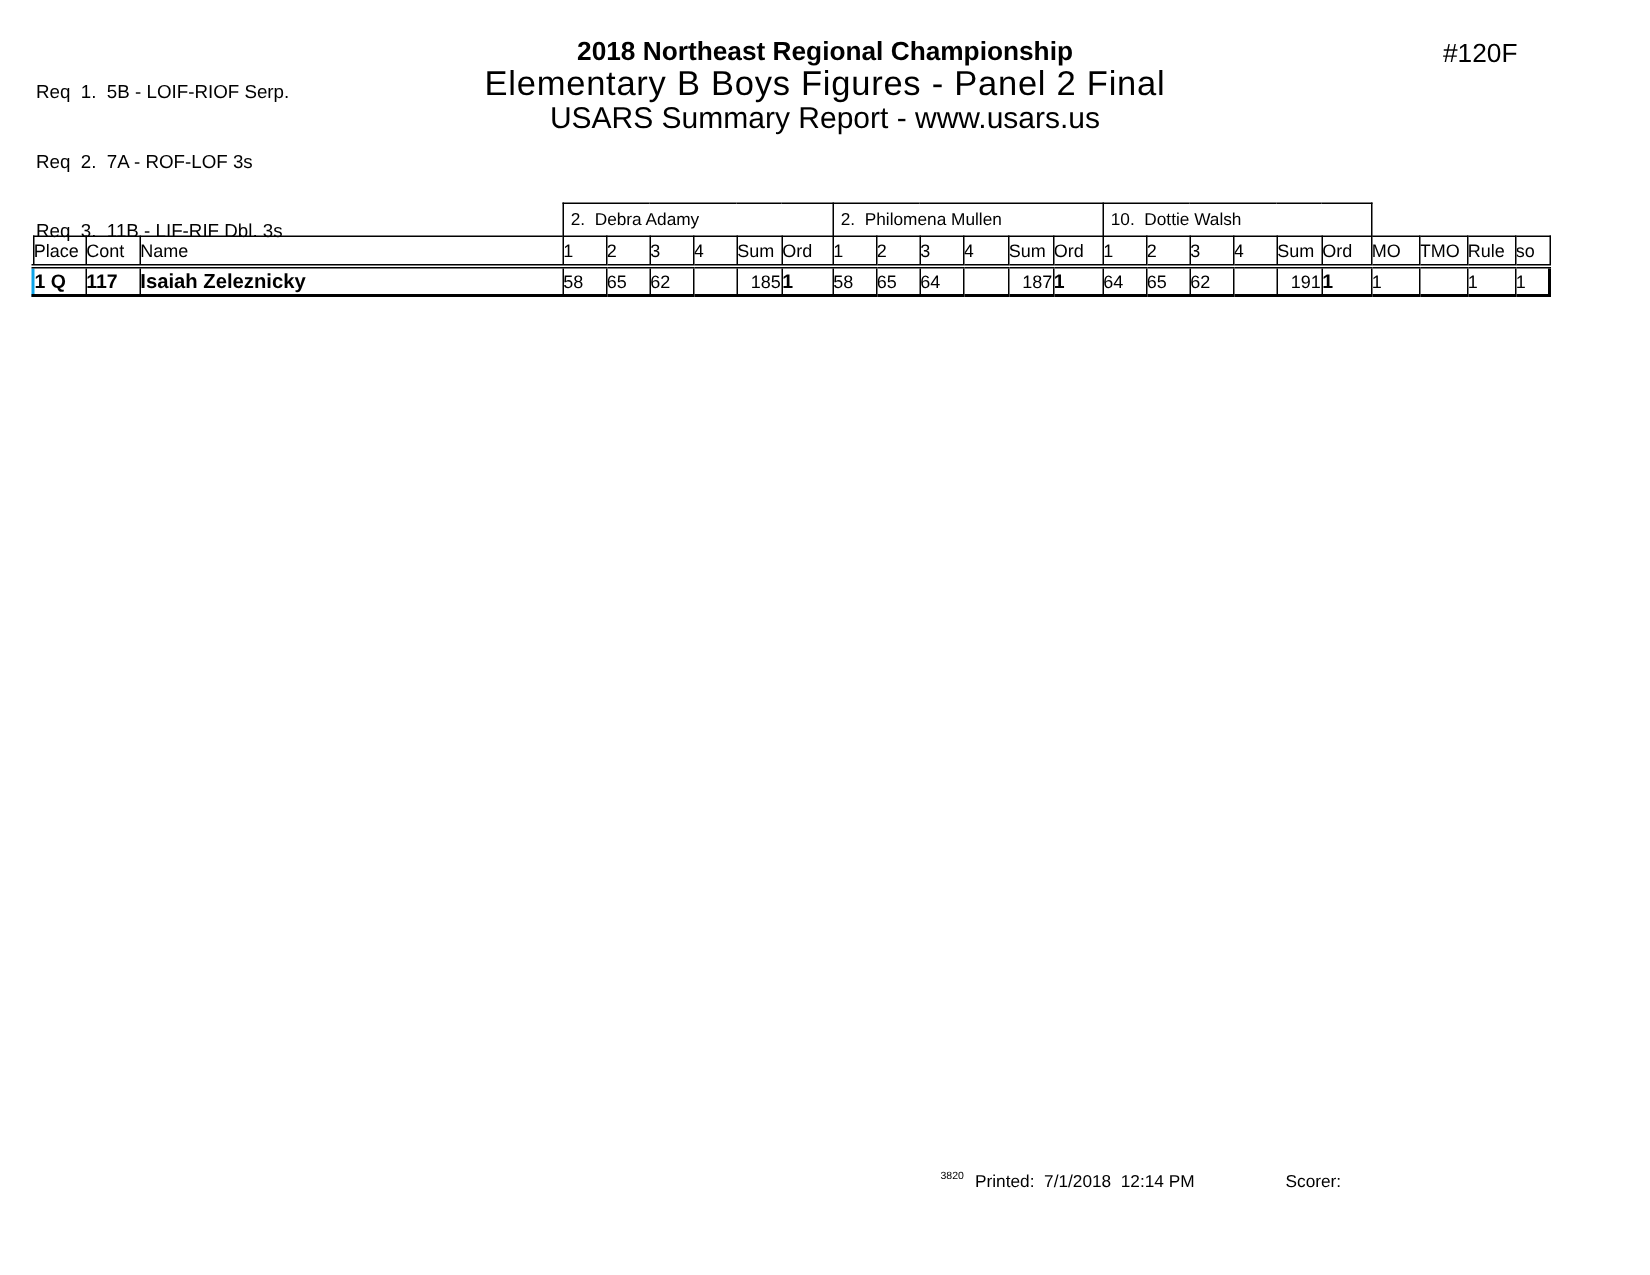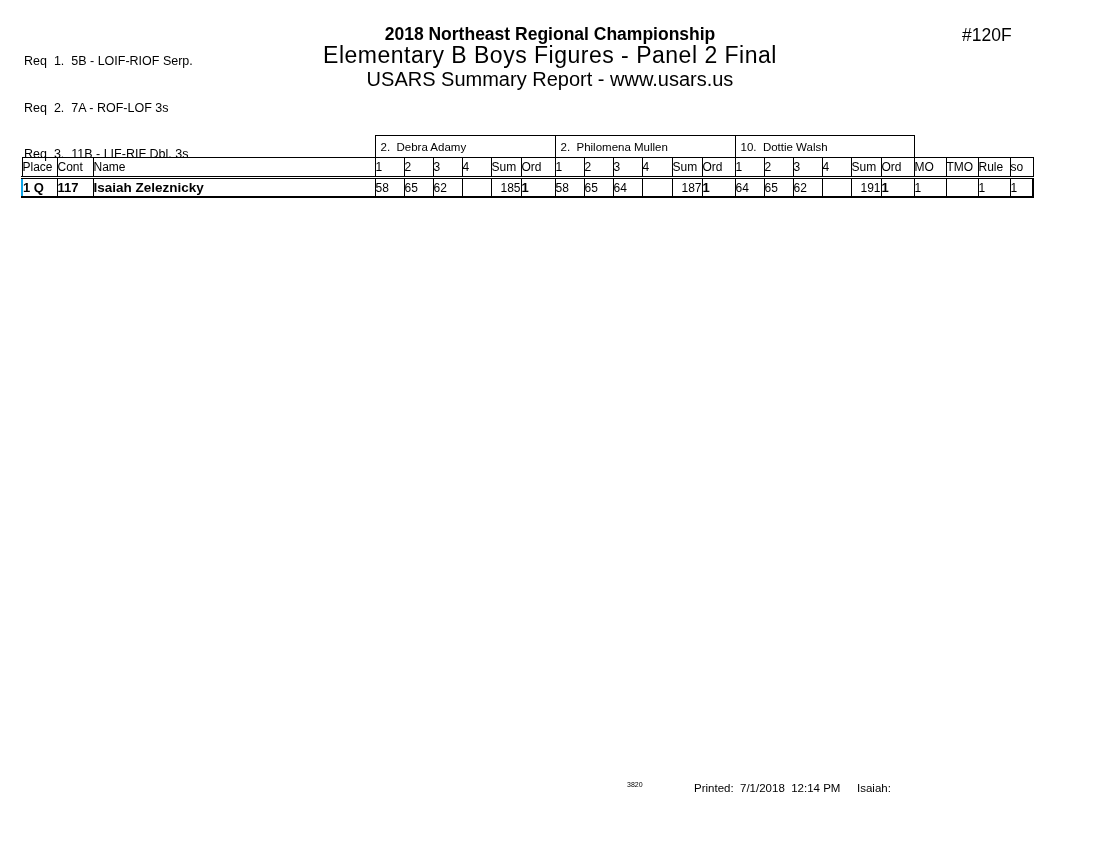--- a/index.html
+++ b/index.html
@@ -58,21 +58,21 @@
     border-top: 3px double #000;
     border-bottom: 2px solid #000;
   }
   tr.data-row td:first-child { border-left: 2px solid #0ea5e9; }
   tr.data-row td:last-child  { border-right: 2px solid #000; }
   tr.data-row td.b  { font-weight: bold; font-size: 13px; }
   tr.data-row td.name-cell { font-size: 13.5px; }
 
   
   .footer-code    { position: absolute; left: 627px; top: 781px; font-size: 7px; }
-  .footer-printed { position: absolute; left: 650px; top: 782px; font-size: 11.5px; margin-left: 44px; }
+  .footer-printed { position: absolute; left: 650px; top: 782px; font-size: 11.5px; }
   .footer-scorer  { position: absolute; left: 857px; top: 782px; font-size: 11.5px; }
 </style>
 </head>
 <body>
 
 <div class="req-block pre">
   <div>Req  1.  5B - LOIF-RIOF Serp.</div>
   <div>Req  2.  7A - ROF-LOF 3s</div>
   <div>Req  3.  11B - LIF-RIF Dbl. 3s</div>
 </div>
@@ -184,13 +184,13 @@
     <td>1</td>
     <td></td>
     <td>1</td>
     <td>1</td>
   </tr>
 </tbody>
   </table>
 
 <div class="footer-code">3820</div>
 <div class="footer-printed pre">Printed:  7/1/2018  12:14 PM</div>
-<div class="footer-scorer">Isaiah:</div>
+<div class="footer-scorer">Scorer:</div>
 
 </body></html>

